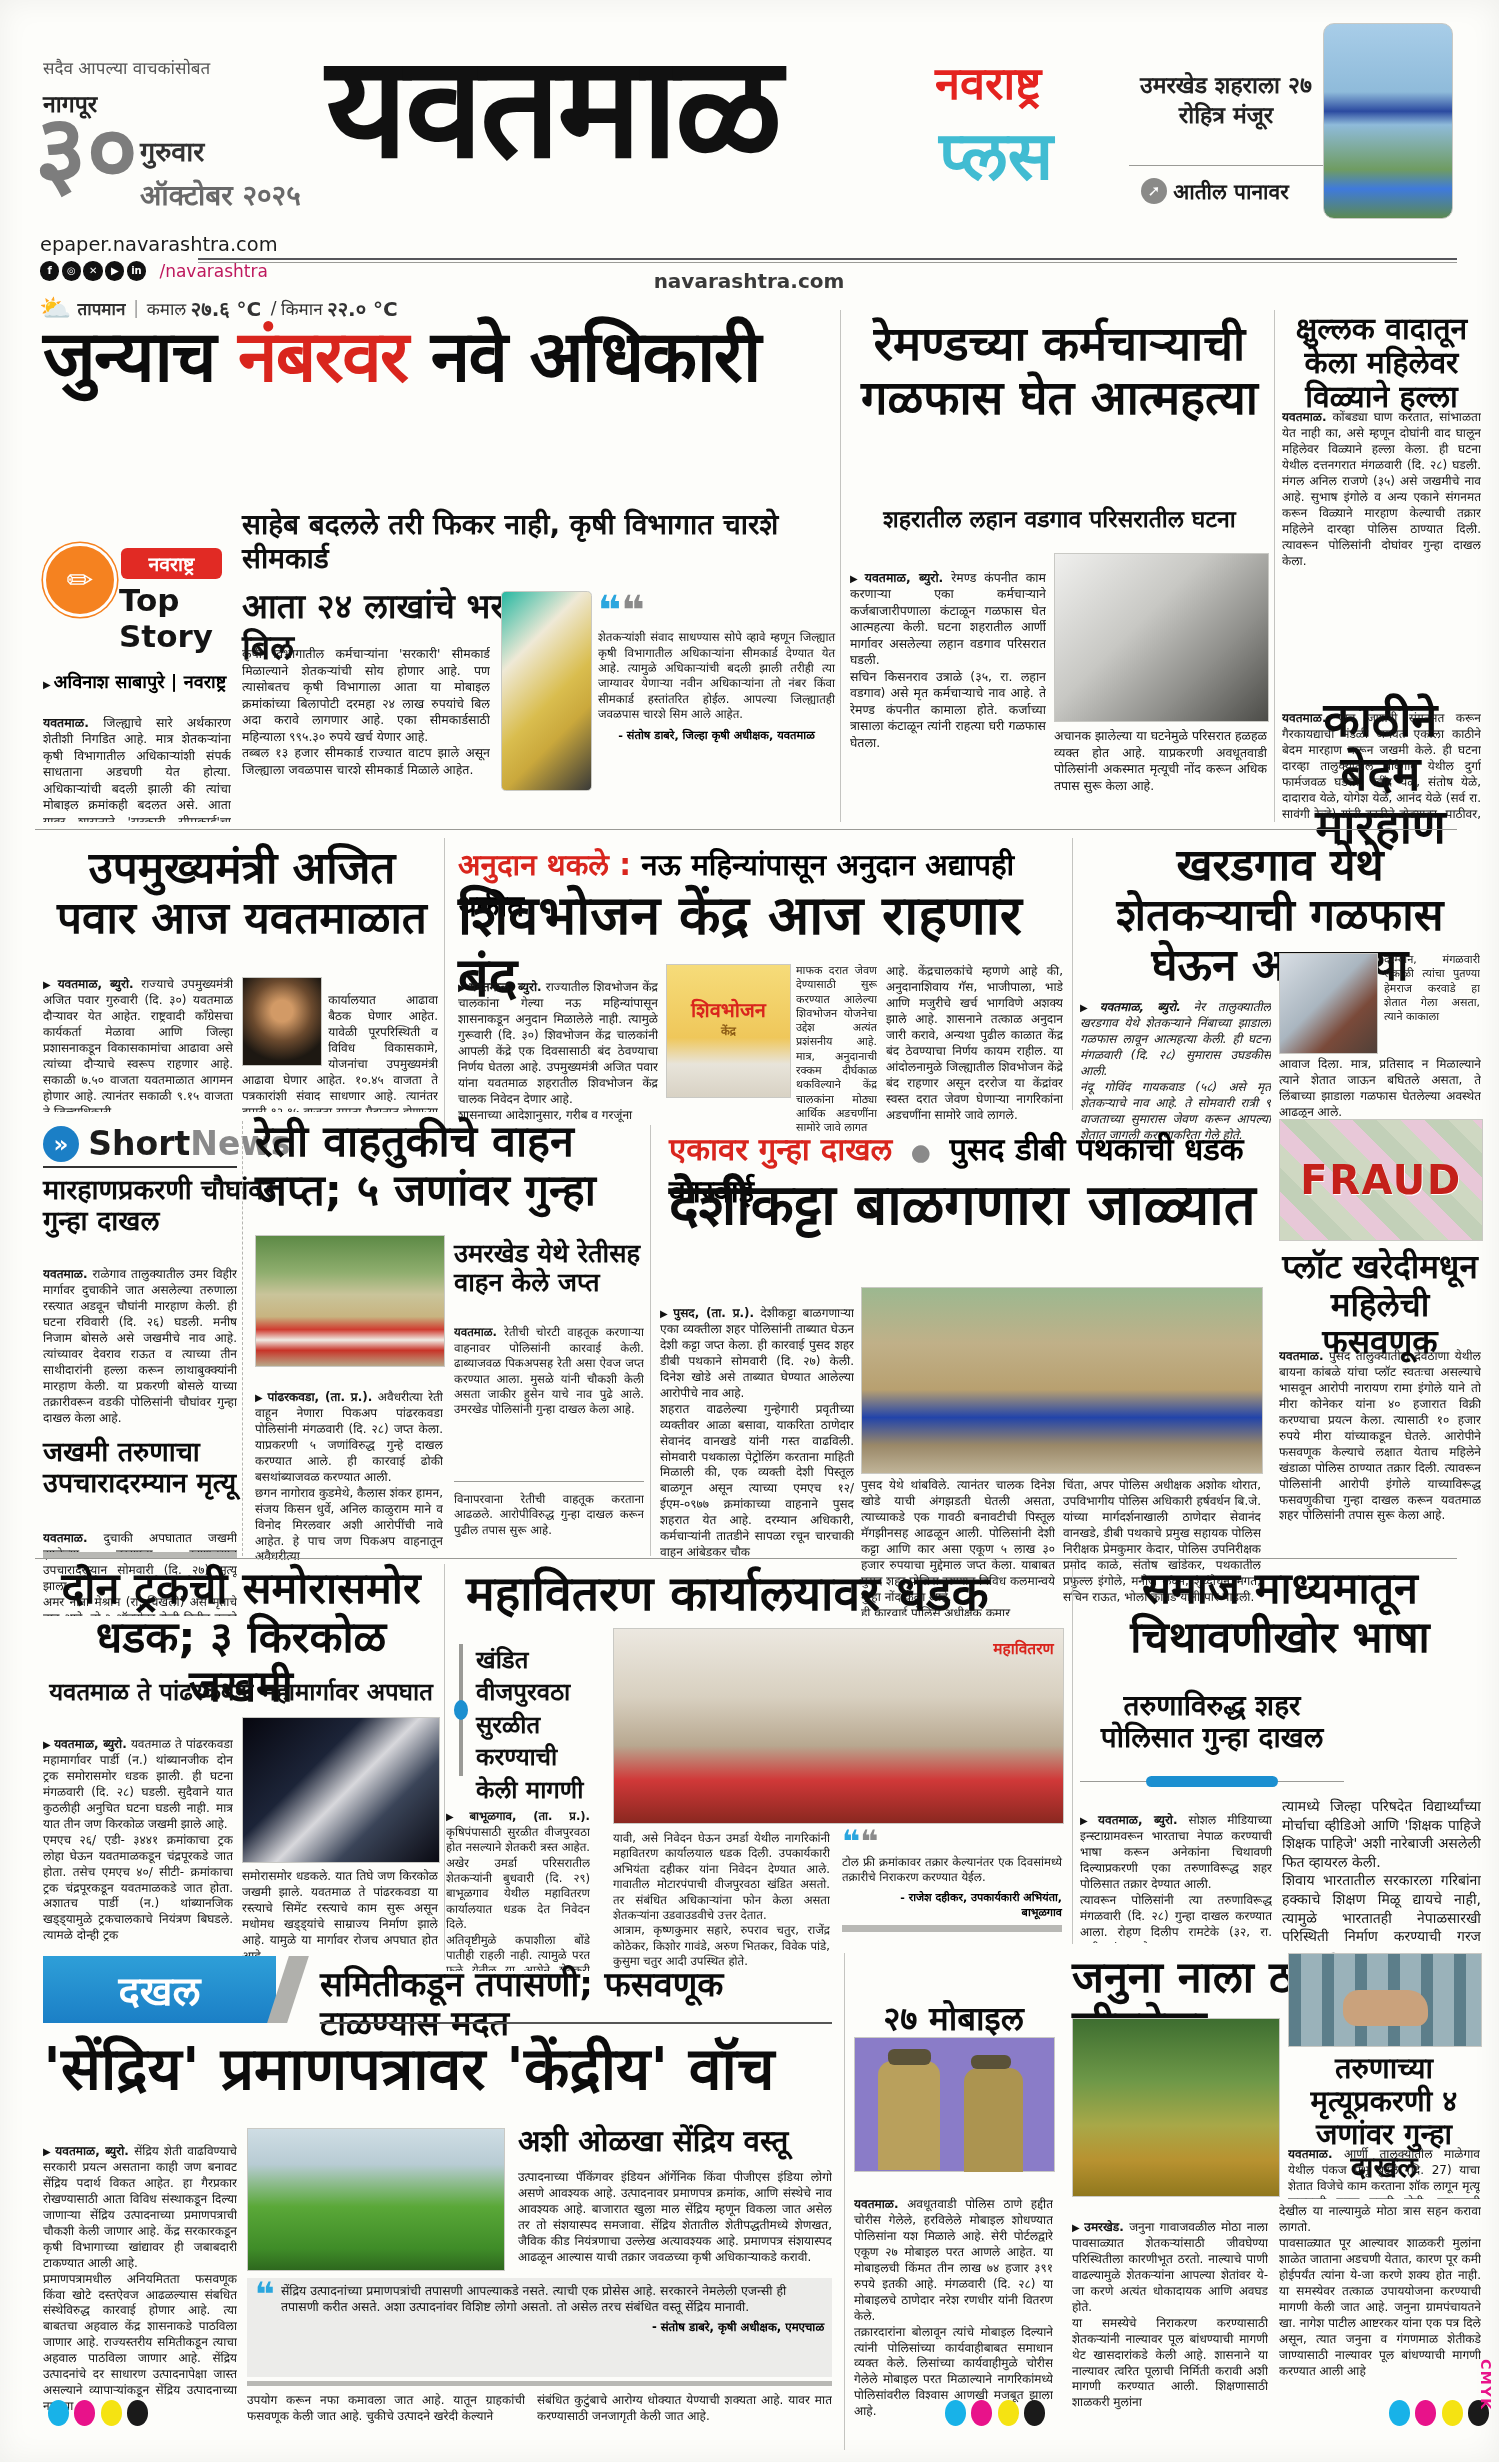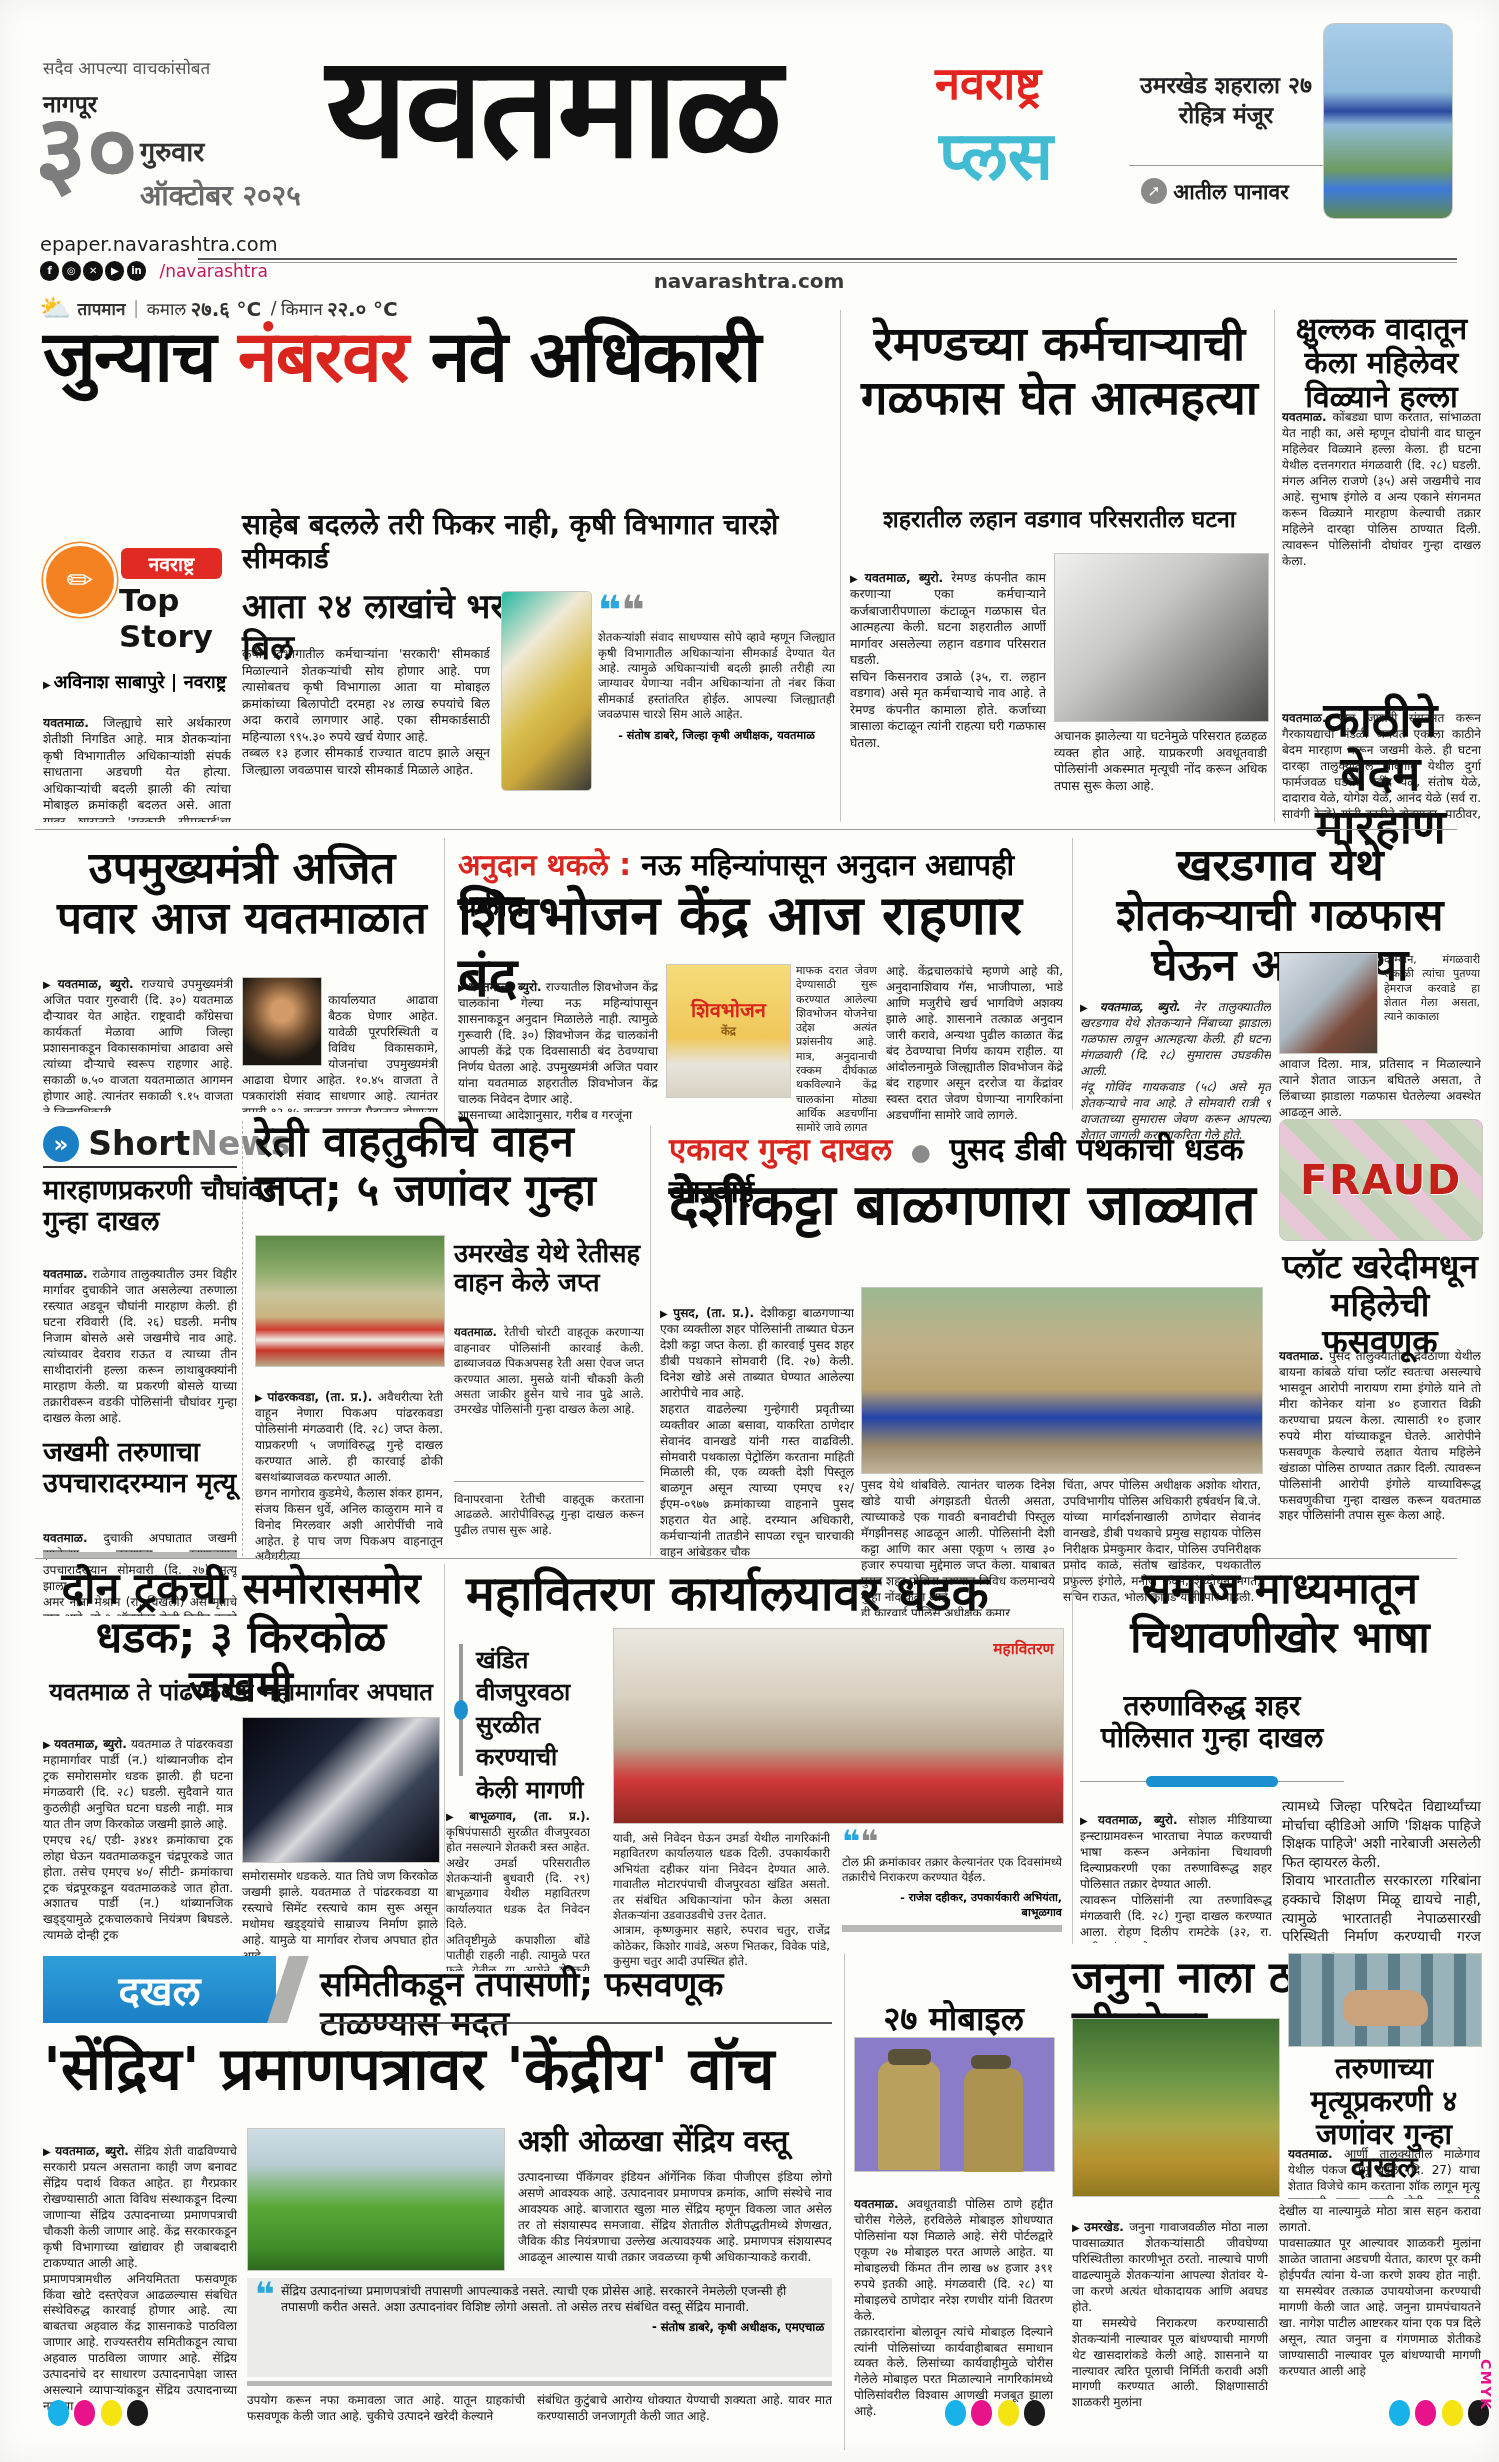--- a/index.html
+++ b/index.html
@@ -203,21 +203,21 @@
   <div class="a b clip" style="left:660px;top:1290px;width:194px;height:326px;font-size:12px;">
     <span class="ptr">▶</span><span class="dl">पुसद, (ता. प्र.).</span><span> देशीकट्टा बाळगणाऱ्या एका व्यक्तीला शहर पोलिसांनी ताब्यात घेऊन देशी कट्टा जप्त केला. ही कारवाई पुसद शहर डीबी पथकाने सोमवारी (दि. २७) केली. दिनेश खोडे असे ताब्यात घेण्यात आलेल्या आरोपीचे नाव आहे.
 शहरात वाढलेल्या गुन्हेगारी प्रवृतीच्या व्यक्तीवर आळा बसावा, याकरिता ठाणेदार सेवानंद वानखडे यांनी गस्त वाढविली. सोमवारी पथकाला पेट्रोलिंग करताना माहिती मिळाली की, एक व्यक्ती देशी पिस्तूल बाळगून असून त्याच्या एमएच १२/ ईएम-०९७७ क्रमांकाच्या वाहनाने पुसद शहरात येत आहे. दरम्यान अधिकारी, कर्मचाऱ्यांनी तातडीने सापळा रचून चारचाकी वाहन आंबेडकर चौक</span>
   </div>
   <div class="a photo" style="left:861px;top:1287px;width:400px;height:185px;background:linear-gradient(180deg,#9cb890 0%,#c0b088 30%,#b8a070 55%,#2244aa 70%,#9a8868 85%,#c0b498 100%);"></div>
   <div class="a b clip" style="left:861px;top:1478px;width:194px;height:138px;font-size:12px;">पुसद येथे थांबविले. त्यानंतर चालक दिनेश खोडे याची अंगझडती घेतली असता, त्याच्याकडे एक गावठी बनावटीची पिस्तूल मॅगझीनसह आढळून आली. पोलिसांनी देशी कट्टा आणि कार असा एकूण ५ लाख ३० हजार रुपयाचा मुद्देमाल जप्त केला. याबाबत पुसद शहर पोलिस ठाण्यात विविध कलमान्वये गुन्हा नोंद केला आहे.
 ही कारवाई पोलिस अधीक्षक कुमार</div>
   <div class="a b clip" style="left:1063px;top:1478px;width:198px;height:138px;font-size:12px;">चिंता, अपर पोलिस अधीक्षक अशोक थोरात, उपविभागीय पोलिस अधिकारी हर्षवर्धन बि.जे. यांच्या मार्गदर्शनाखाली ठाणेदार सेवानंद वानखडे, डीबी पथकाचे प्रमुख सहायक पोलिस निरीक्षक प्रेमकुमार केदार, पोलिस उपनिरीक्षक प्रमोद काळे, संतोष खांडेकर, पथकातील प्रफुल्ल इंगोले, मनोज कदम, शुध्दोधन भगत, सचिन राऊत, भोला कानडे यांनी पार पाडली.</div>
 
   <div class="a photo" style="left:1279px;top:1119px;width:202px;height:120px;background:
-      repeating-linear-gradient(45deg,#cfd8c2 0 17px,#e8c8d8 17px 34px,#c2d0b8 34px 51px);display:flex;align-items:center;justify-content:center;border-radius:8px;">
+      repeating-linear-gradient(45deg,#cfd8c2 0 17px,#e8c8d8 17px 34px,#c2d0b8 34px 51px);display:flex;align-items:center;justify-content:center;">
     <span style="font-size:40px;font-weight:800;color:#c4201a;letter-spacing:1.6px;text-shadow:0.8px 0.8px 0 #fff;">FRAUD</span>
   </div>
   <div class="a hd ctr" style="left:1279px;top:1248px;width:202px;font-size:33px;">प्लॉट खरेदीमधून महिलेची फसवणूक</div>
   <div class="a b clip" style="left:1279px;top:1333px;width:202px;height:222px;font-size:12px;">
     <span class="dl">यवतमाळ.</span><span> पुसद तालुक्यातील देवठाणा येथील बायना कांबळे यांचा प्लॉट स्वतःचा असल्याचे भासवून आरोपी नारायण रामा इंगोले याने तो मीरा कोनेकर यांना ४० हजारात विक्री करण्याचा प्रयत्न केला. त्यासाठी १० हजार रुपये मीरा यांच्याकडून घेतले. आरोपीने फसवणूक केल्याचे लक्षात येताच महिलेने खंडाळा पोलिस ठाण्यात तक्रार दिली. त्यावरून पोलिसांनी आरोपी इंगोले याच्याविरूद्ध फसवणुकीचा गुन्हा दाखल करून यवतमाळ शहर पोलिसांनी तपास सुरू केला आहे.</span>
   </div>
 
   <div class="hline" style="left:35px;top:1558px;width:1422px;"></div>
 
   <div class="a hd ctr" style="left:43px;top:1564px;width:396px;font-size:43px;">दोन ट्रकची समोरासमोर धडक; ३ किरकोळ जखमी</div>

